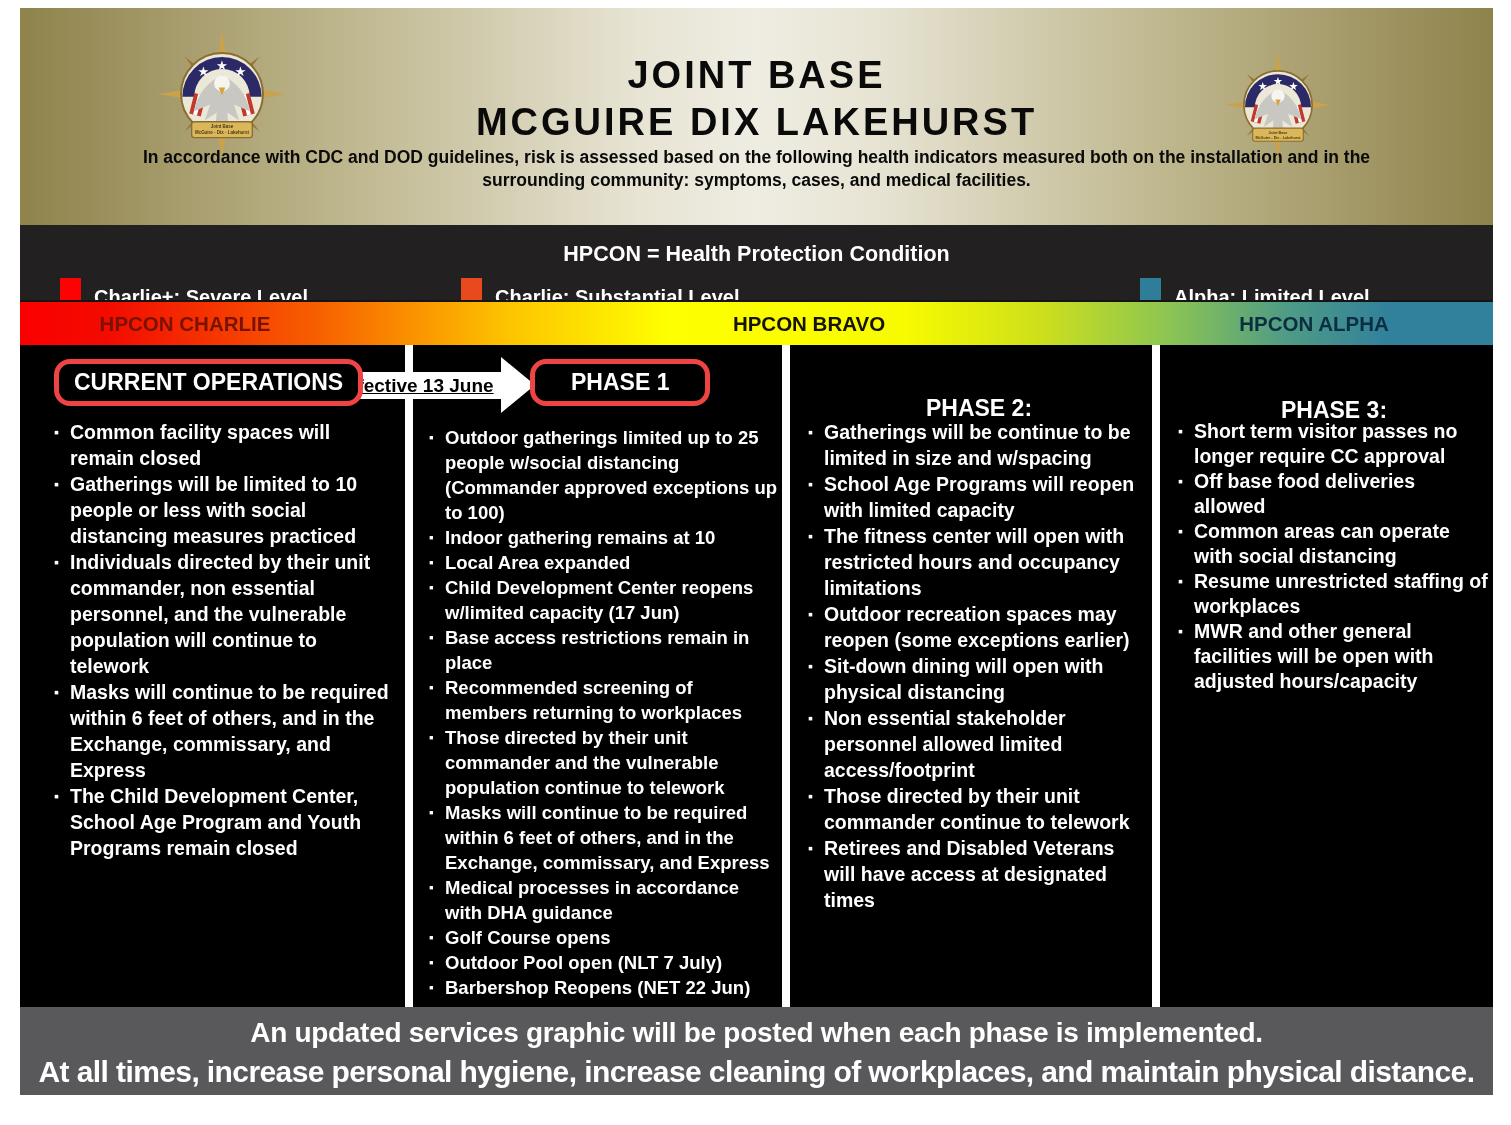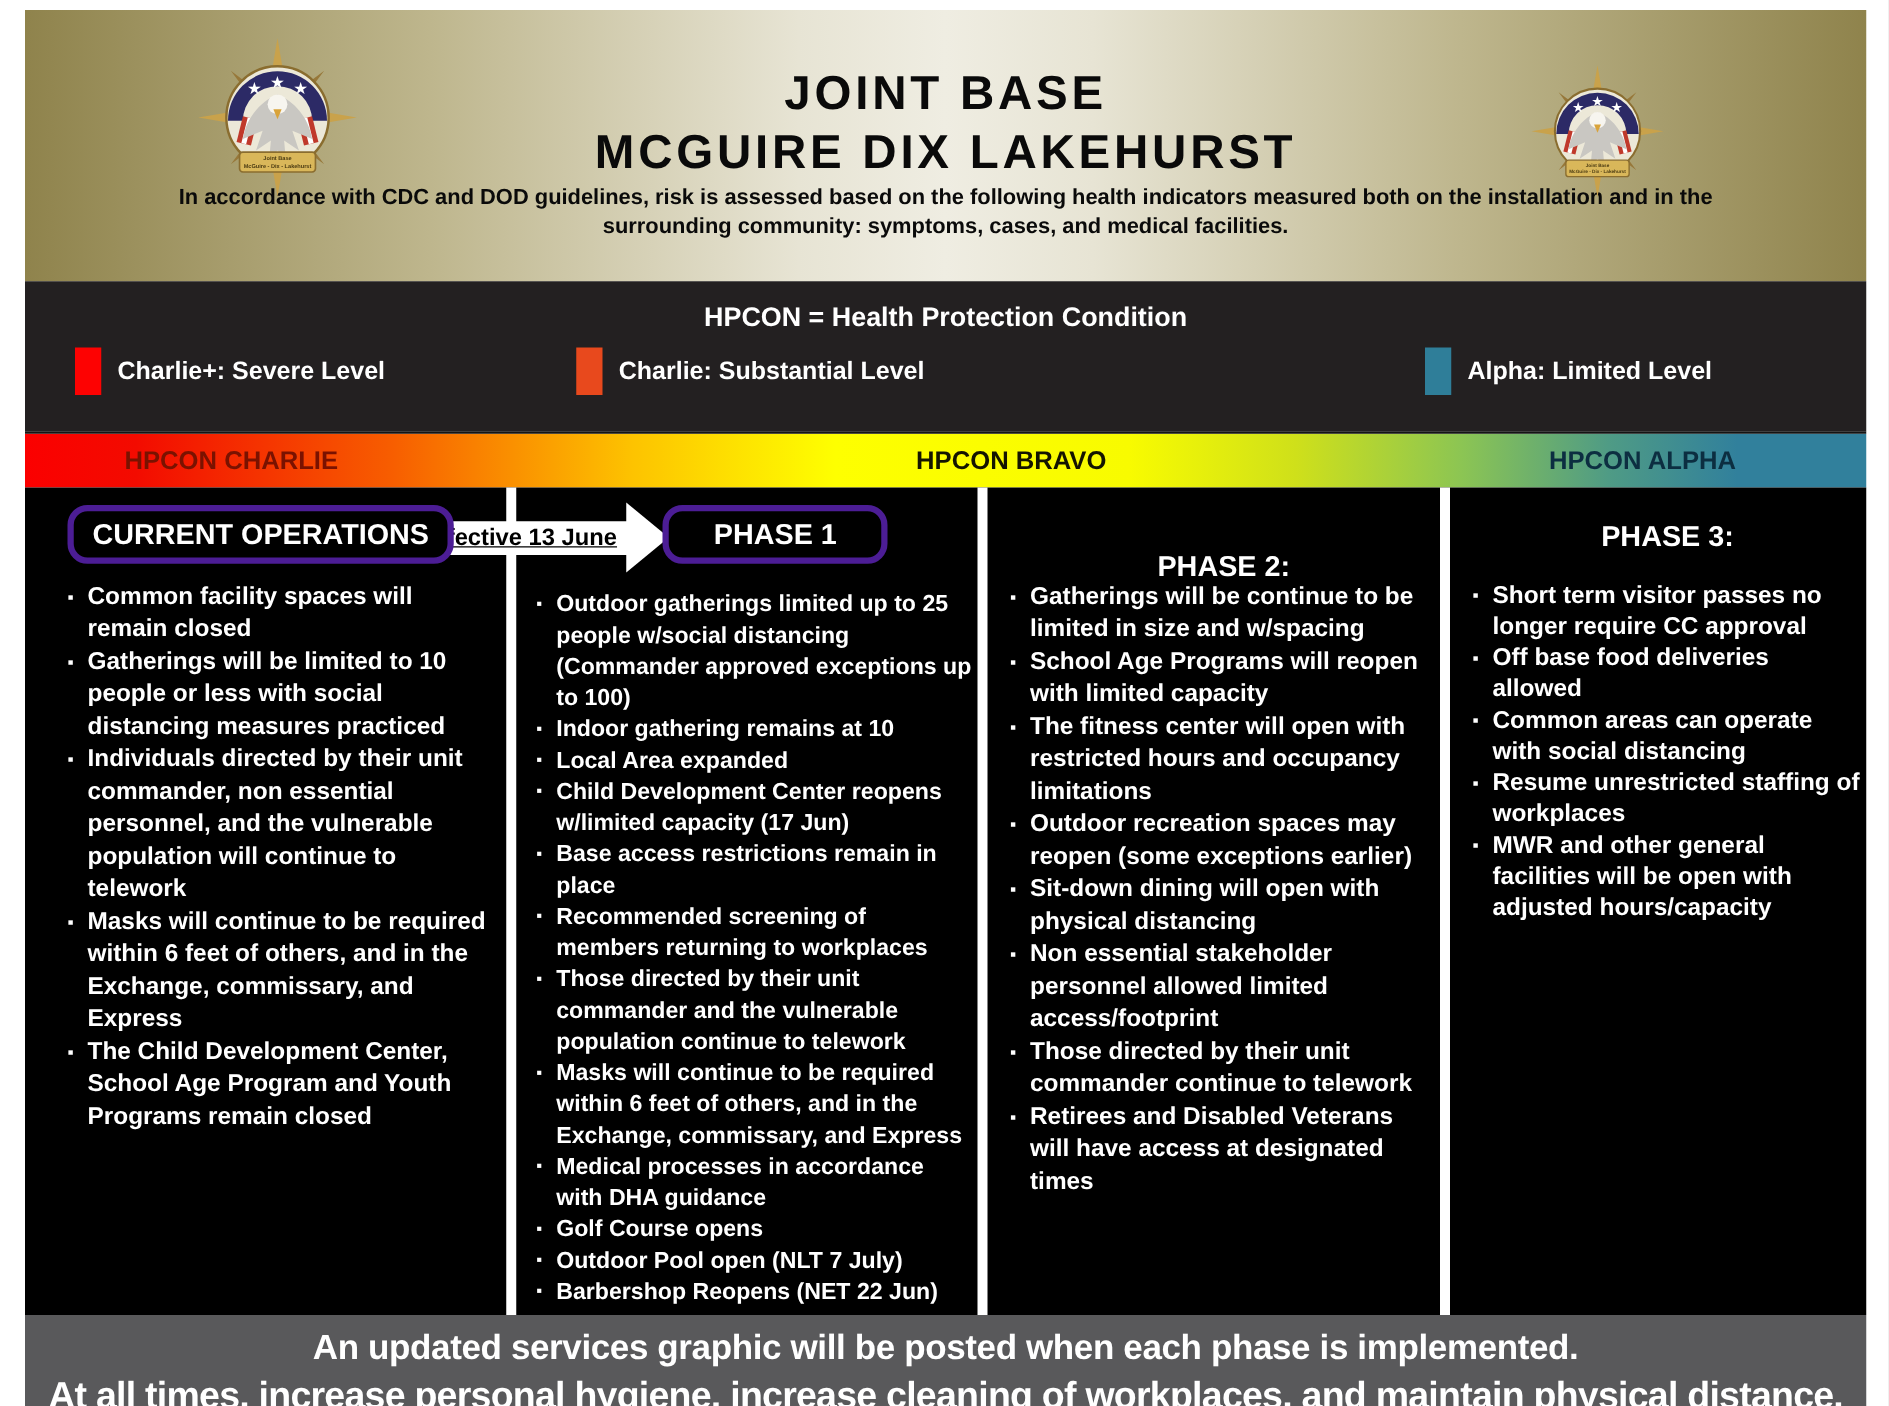--- a/index.html
+++ b/index.html
@@ -15,48 +15,48 @@
   }
   .logo { position:absolute; }
   .logo-left  { left:136px; top:20px; width:132px; height:132px; }
   .logo-right { left:1203px; top:42px; width:110px; height:110px; }
   .title-block { padding-top:44px; text-align:center; color:#0a0a0a; }
   .title-line { font-size:38px; font-weight:bold; letter-spacing:3px; line-height:47px; }
   .subtitle { margin:0 auto 0; max-width:1270px; text-align:center;
               font-size:17.5px; font-weight:bold; line-height:23px; color:#0a0a0a; }
 
   
-  .dark-band { position:relative; height:120px; background:#232021; }
+  .dark-band { position:relative; height:75px; background:#232021; }
   .hpcon-def { padding-top:17px; text-align:center; color:#ffffff;
                font-weight:bold; font-size:21.5px; }
   .legend-item { position:absolute; top:53px; display:flex; align-items:center;
                  color:#ffffff; font-weight:bold; font-size:20px; }
   .legend-swatch { width:21px; height:38px; margin-right:13px; flex:none; }
   .li-0 { left:40px; } .li-1 { left:400px;padding-left:41px; } .li-2 { left:748px; } .li-3 { left:1120px; }
 
   
   .gradient-bar { position:relative; height:45px; border-top:2px solid #141414; }
   .bar-label { position:absolute; top:50%; transform:translate(-50%,-50%);
                font-weight:bold; font-size:20.5px; white-space:nowrap; }
   .bl-0 { left:165px; } .bl-1 { left:765px; } .bl-2 { left:1294px; }
 
   
   .columns-area { position:relative; height:662px; background:#000000; display:flex; }
   .col { height:100%; }
   .col-1 { width:385px; } .col-2 { width:369px; } .col-3 { width:362px; } .col-4 { width:333px; }
   .divider { width:8px; height:100%; background:#ffffff; flex:none; }
 
   .gold-box { position:absolute; background:#000; color:#fff; font-weight:bold;
-              border:5px solid #4c1d95; border-radius:16px; text-align:center;
+              border:5px solid #ef4444; border-radius:16px; text-align:center;
               font-size:23px; line-height:31px; z-index:3; white-space:nowrap; }
   .current-ops-box { left:34px; top:14px; padding:3px 15px; }
   .phase1-box { left:510px; top:14px; padding:3px 36px; }
   .plain-head { position:absolute; top:26px; transform:translateX(-50%); color:#fff;
                 font-weight:bold; font-size:23px; white-space:nowrap; z-index:3; }
-  .phase2-head { left:959px;margin-top:24px; } .phase3-head { left:1314px; }
+  .phase2-head { left:959px;margin-top:24px; } .phase3-head { left:1314px;margin-top:26px; }
 
   .arrow-rect { position:absolute; left:310px; top:27px; width:172px; height:27px;
                 background:#ffffff; z-index:2; text-align:center; }
   .arrow-rect span { font-size:19px; font-weight:bold; color:#000; line-height:27px;
                      text-decoration:underline; white-space:nowrap; }
   .arrow-head { position:absolute; left:481px; top:12px; width:0; height:0; z-index:2;
                 border-top:28px solid transparent; border-bottom:28px solid transparent;
                 border-left:34px solid #ffffff; }
 
   ul.bullets { list-style:none; color:#ffffff; font-weight:bold; }

